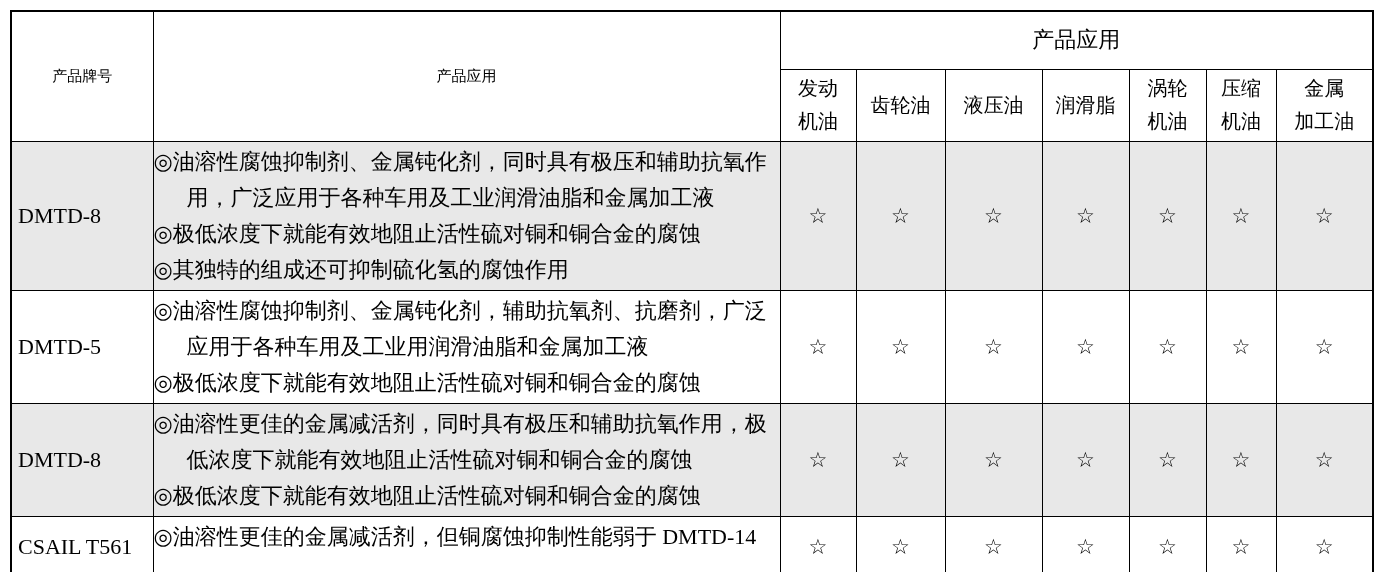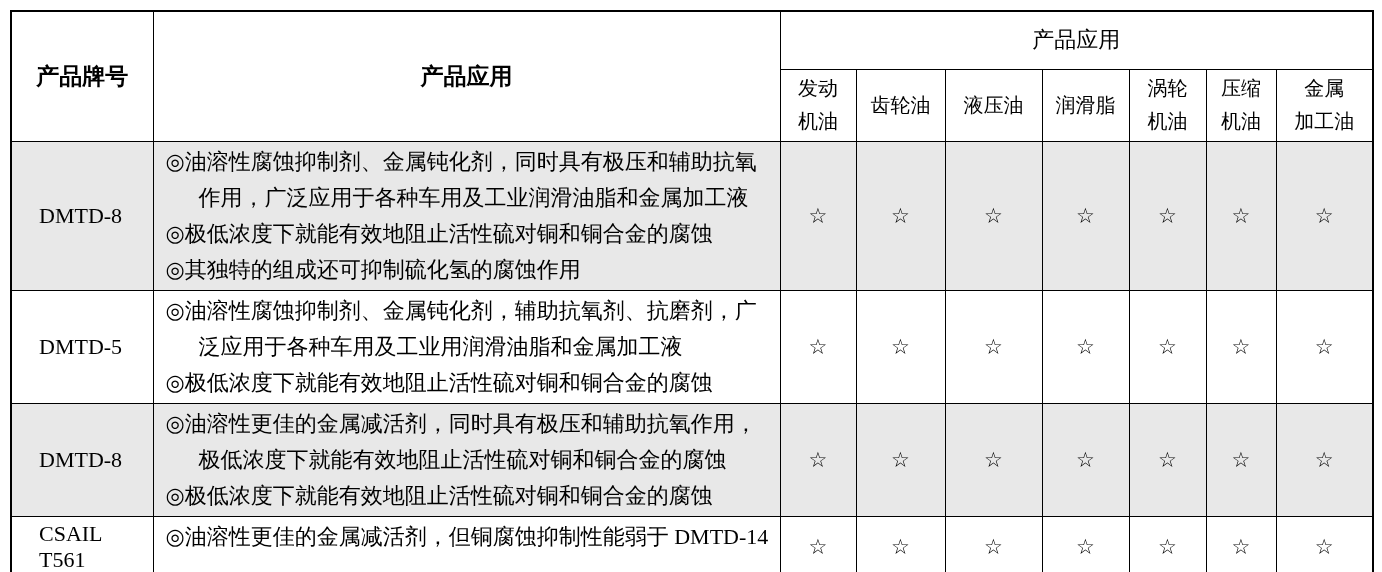--- a/index.html
+++ b/index.html
@@ -23,22 +23,22 @@
   }
   td, th {
     border: 1px solid #000000;
     margin: 0;
     overflow: hidden;
     box-sizing: border-box;
   }
   
   th.main-hdr {
     font-family: "Liberation Sans", "DejaVu Sans", sans-serif;
-    font-weight: bold;
-    font-size: 23px;
+    font-weight: normal;
+    font-size: 15px;
     text-align: center;
     vertical-align: middle;
     background: #ffffff;
   }
   th.apps-hdr {
     font-family: "Liberation Sans", "DejaVu Sans", sans-serif;
     font-weight: normal;
     font-size: 22px;
     text-align: center;
     vertical-align: middle;
@@ -53,30 +53,30 @@
     vertical-align: middle;
     white-space: pre-line;
     background: #ffffff;
   }
   
   td.name-cell {
     font-family: "Liberation Serif", "DejaVu Serif", serif;
     font-size: 22px;
     text-align: left;
     vertical-align: middle;
-    padding-left: 27px;
+    padding-left: 6px;
     background: #ffffff;
   }
   td.features-cell {
     font-family: "Liberation Serif", "DejaVu Serif", serif;
     font-size: 22px;
     line-height: 36px;
     text-align: left;
     vertical-align: top;
-    padding: 2px 8px 2px 12px;
+    padding: 2px 8px 2px 0;
     background: #ffffff;
   }
   .feature-line {
     padding-left: 1.5em;
     text-indent: -1.5em;
   }
   td.star-cell {
     font-family: "DejaVu Sans", "Liberation Sans", sans-serif;
     font-size: 21px;
     text-align: center;

